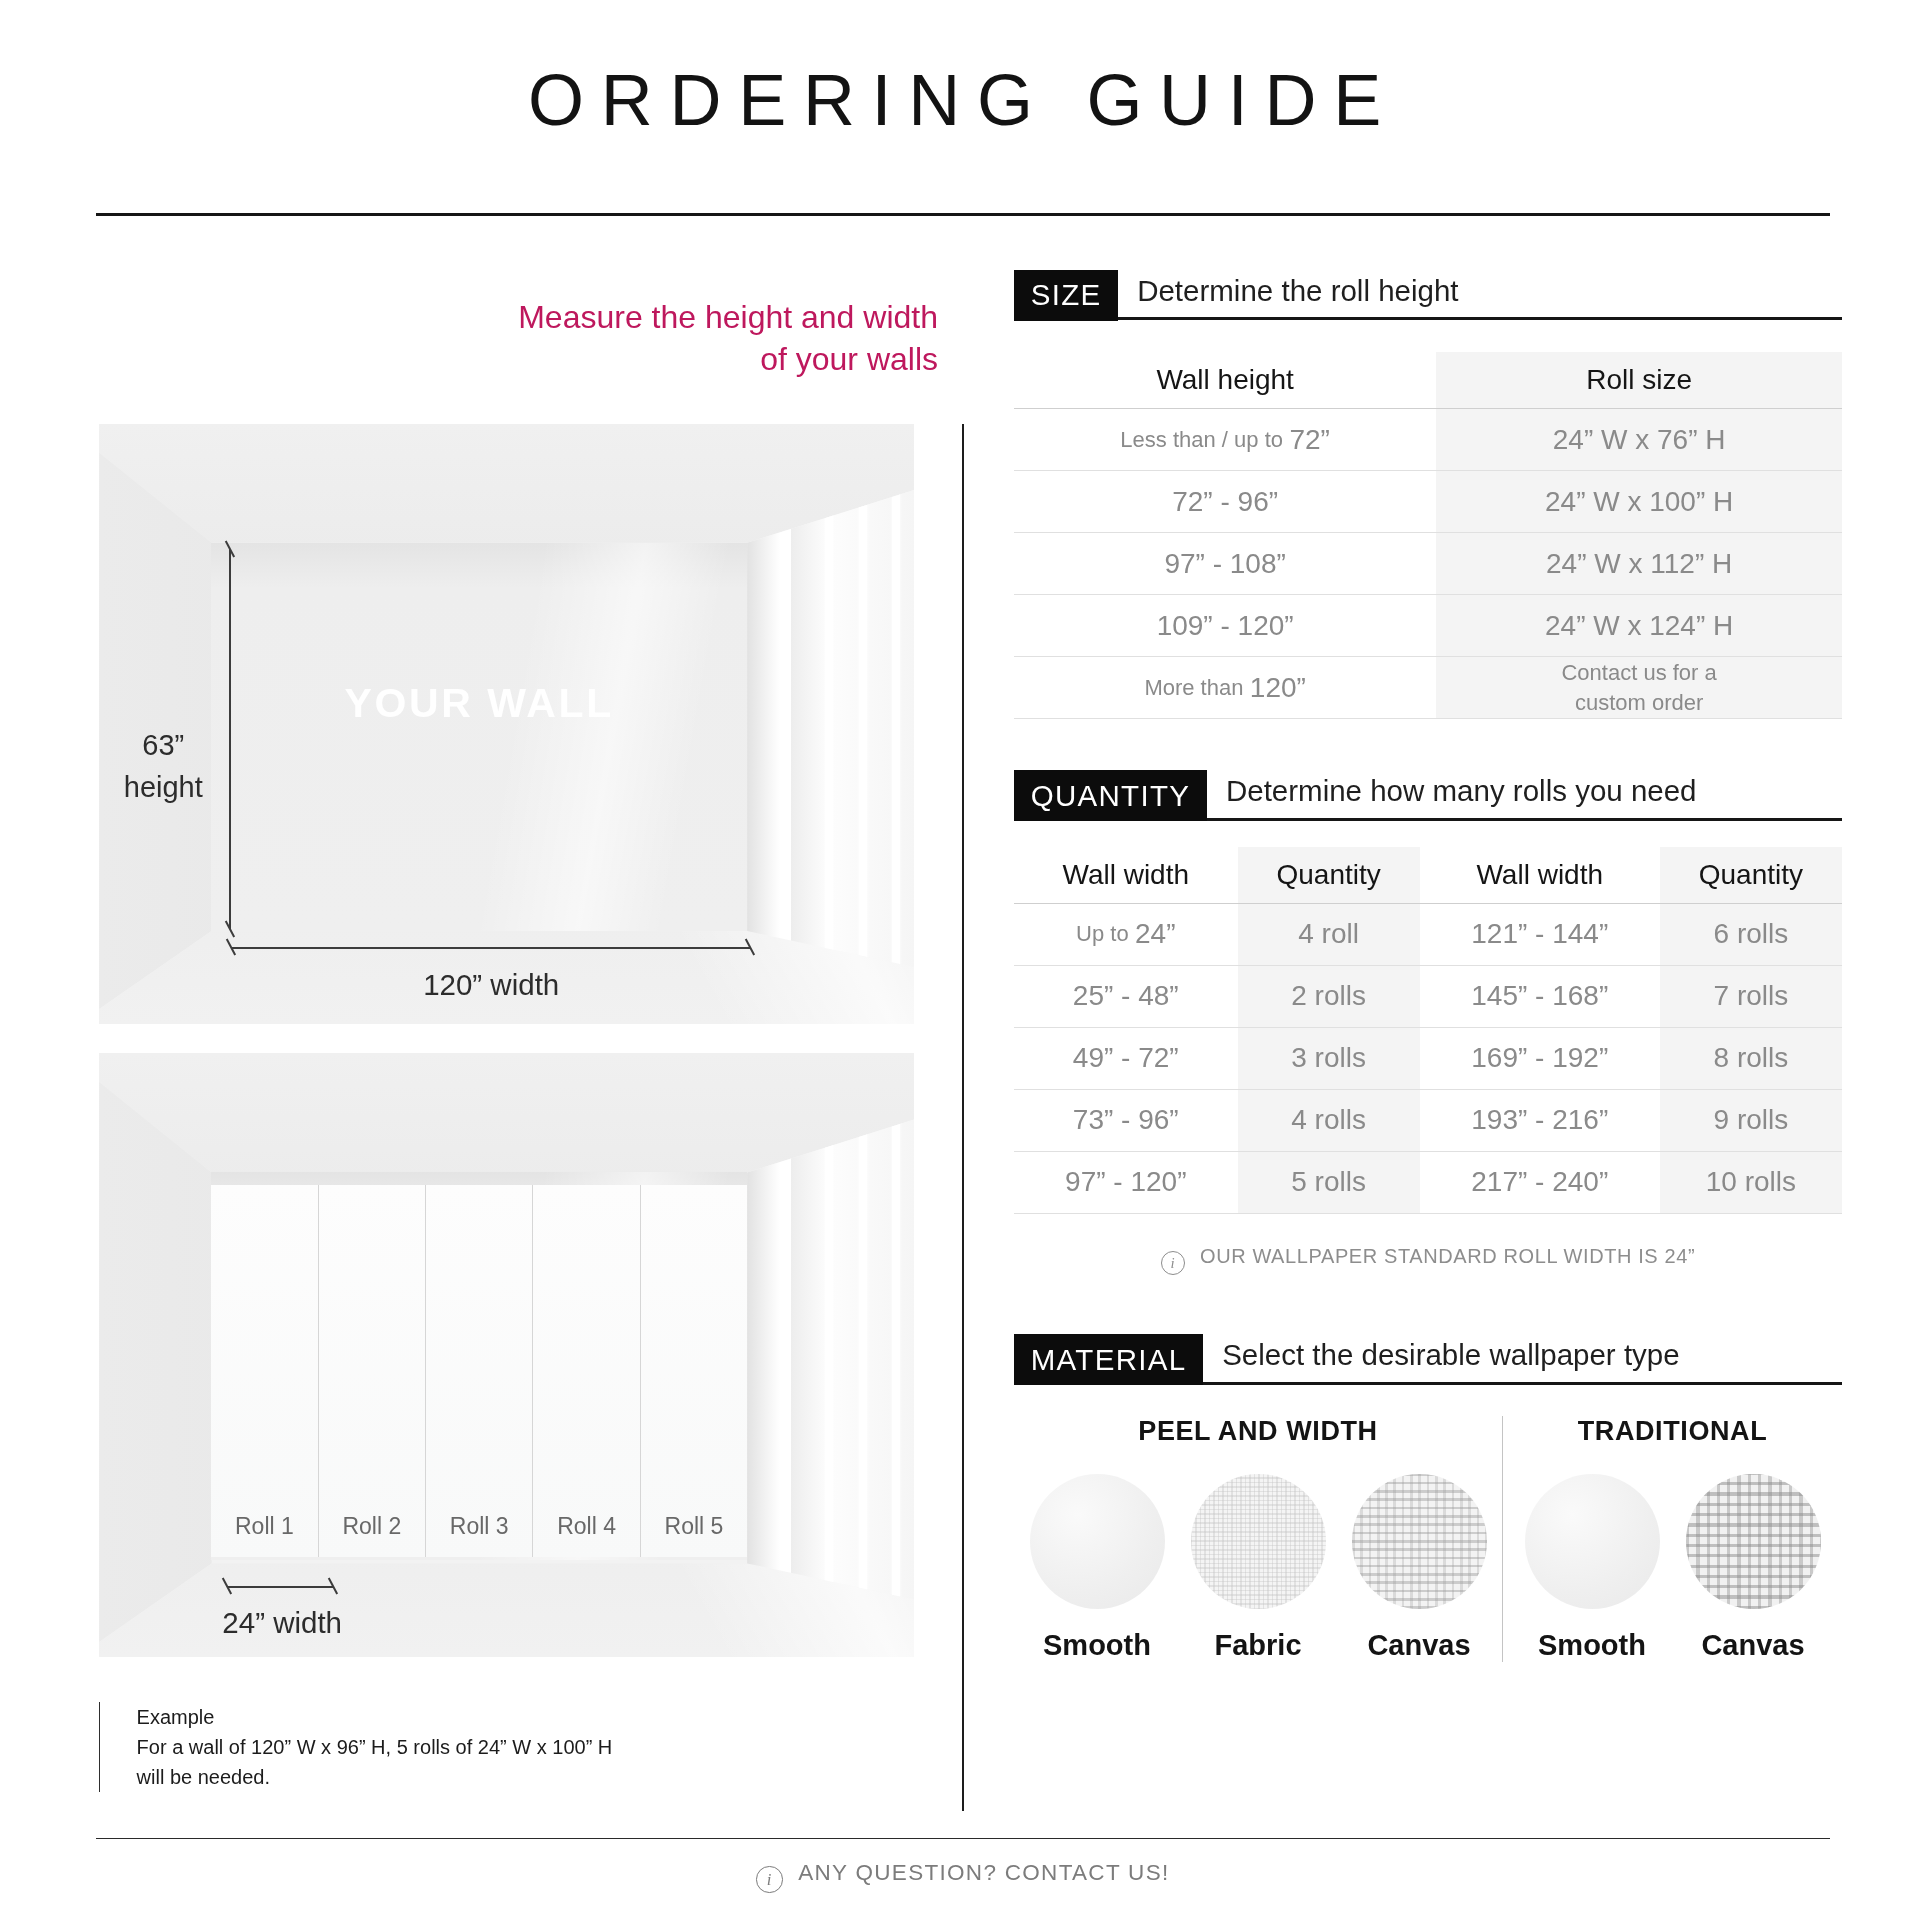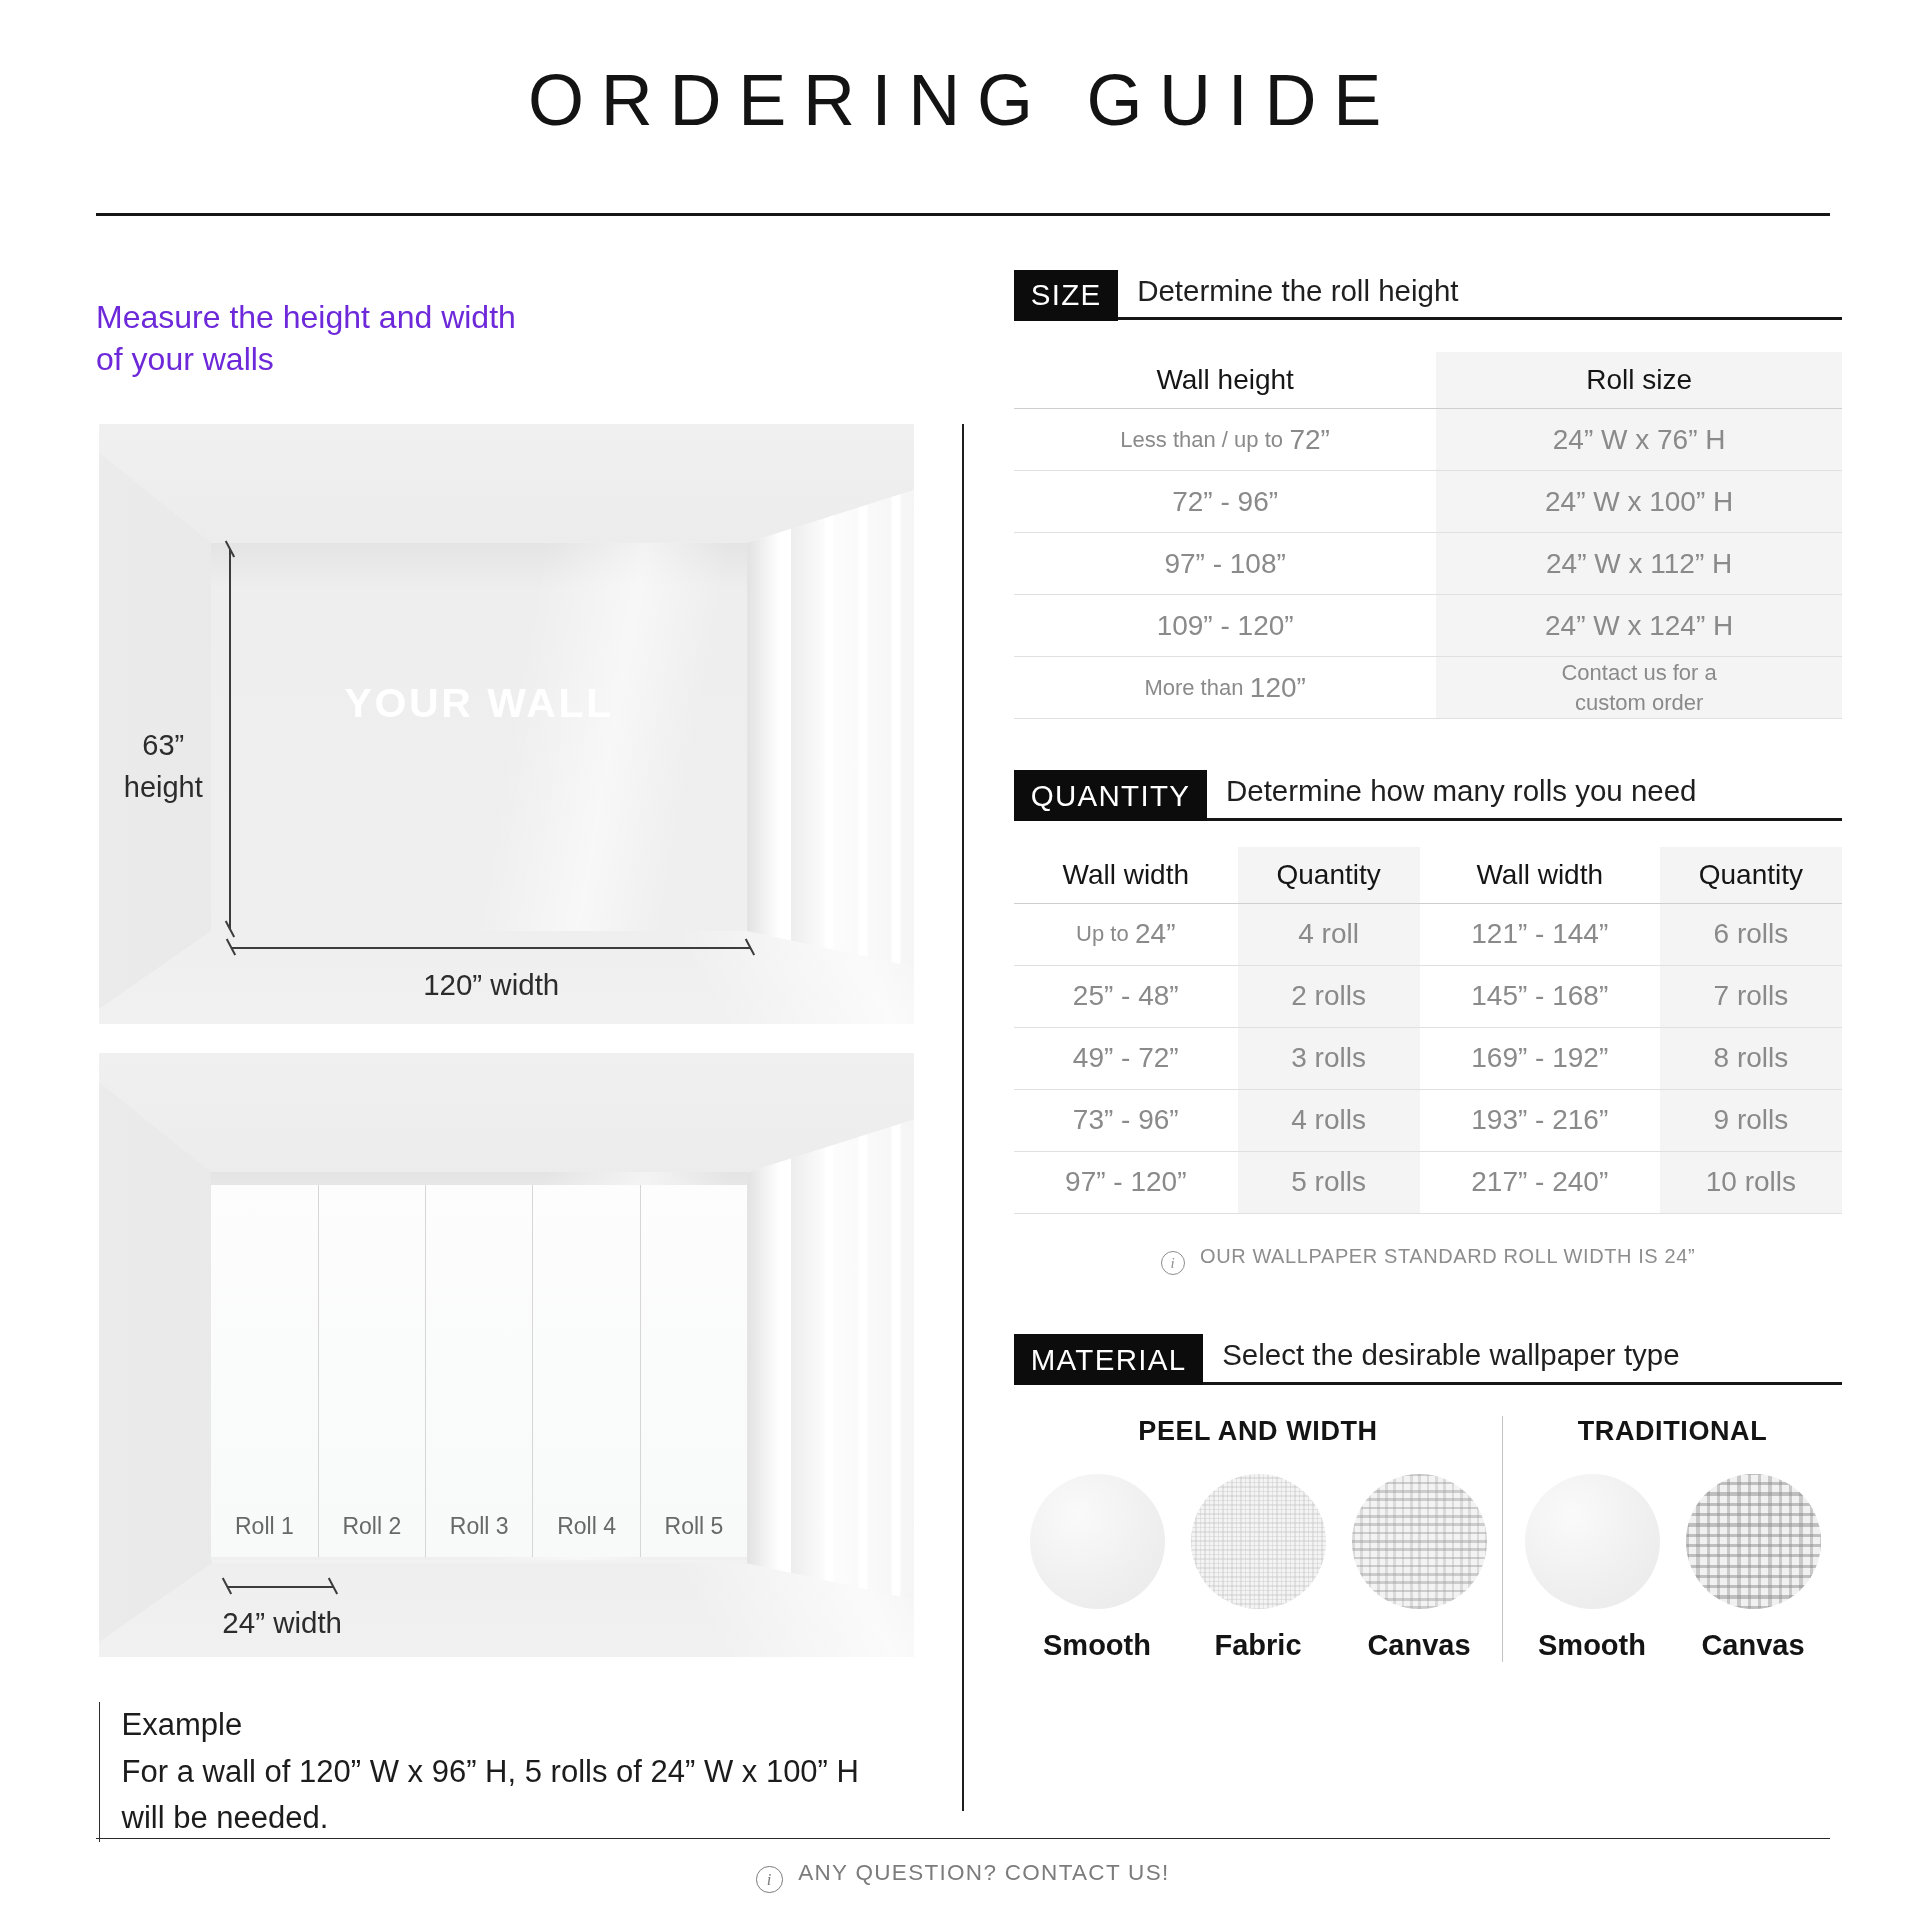--- a/index.html
+++ b/index.html
@@ -12,22 +12,22 @@
     position:absolute;top:59px;left:0;width:100%;text-align:center;
     font-size:72px;font-weight:400;letter-spacing:16.7px;color:#131313;margin:0;
   }
   .top-rule{position:absolute;left:96px;right:96px;top:213px;height:2.6px;background:#161616;}
   
   .col{position:absolute;top:270px;}
   .col.left{left:96px;width:842px;}
   .col.right{left:1014px;width:828px;}
   .vsep{position:absolute;left:962px;top:424px;width:1.9px;height:1387px;background:#1d1d1d;}
   .col-heading{
-    height:154px;box-sizing:border-box;padding-top:26px;text-align:left;
-    font-size:32px;line-height:1.32;color:#6d28d9;
+    height:154px;box-sizing:border-box;padding-top:26px;text-align:right;
+    font-size:32px;line-height:1.32;color:#be185d;
   }
   
   .room{position:relative;width:815px;height:600px;margin-left:3.2px;overflow:hidden;background:#f2f2f2;}
   .room.two{height:604px;margin-top:29px;}
   .rm-ceiling{position:absolute;inset:0;background:linear-gradient(180deg,#f0f0f0 0%,#dedede 95%);
     clip-path:polygon(0 0,100% 0,100% 12%,79.5% 19.8%,13.8% 19.8%,0 4.8%);}
   .rm-leftwall{position:absolute;inset:0;background:linear-gradient(90deg,#ebebeb 0%,#e3e3e3 70%,#d9d9d9 100%);
     clip-path:polygon(0 4.8%,13.8% 19.8%,13.8% 84.5%,0 97.5%);}
   .rm-floor{position:absolute;inset:0;
     background:
@@ -60,22 +60,22 @@
   .lbl-width{left:212px;top:544px;width:360px;font-size:29.5px;}
   .lbl-width2{left:90px;top:553px;width:186px;font-size:29.5px;}
   .your-wall{position:absolute;left:112px;top:256px;width:536px;text-align:center;
     font-size:41px;font-weight:bold;letter-spacing:2.6px;color:rgba(255,255,255,.96);}
   
   .panels{position:absolute;left:112px;top:132px;width:536px;height:372px;display:flex;}
   .panel{flex:1;position:relative;background:linear-gradient(180deg,#fdfdfd 0%,#f8f9f9 100%);border-right:1.3px solid #d6d6d6;}
   .panel:last-child{border-right:none;}
   .panel .plabel{position:absolute;bottom:16.7px;left:0;width:100%;text-align:center;font-size:23px;color:#686868;}
   
-  .example{margin:45px 0 0 2.6px;border-left:1.9px solid #2e2e2e;padding-left:22px;
-    font-size:31px;line-height:1.5;color:#1c1c1c;}
+  .example{margin:45px 0 0 2.6px;border-left:1.9px solid #2e2e2e;padding-left:37px;
+    font-size:20px;line-height:1.5;color:#1c1c1c;}
   
   .sec-head{display:flex;align-items:flex-end;border-bottom:3.2px solid #161616;}
   .badge{background:var(--accent,#0c0c0c);color:#ffffff;font-size:29.5px;padding:8.3px 16.7px;letter-spacing:1.3px;margin-bottom:-3.2px;}
   .sec-title{padding:0 0 9.6px 19px;font-size:29.5px;color:#1f1f1f;}
   .sec-head.qty{margin-top:51px;} .sec-head.mat{margin-top:59px;}
   
   .table{width:100%;margin-top:32px;}
   .qty-table{margin-top:26px;}
   .trow{display:grid;border-bottom:0.6px solid #e0e0e0;}
   .size-table .trow{grid-template-columns:51% 49%;}

